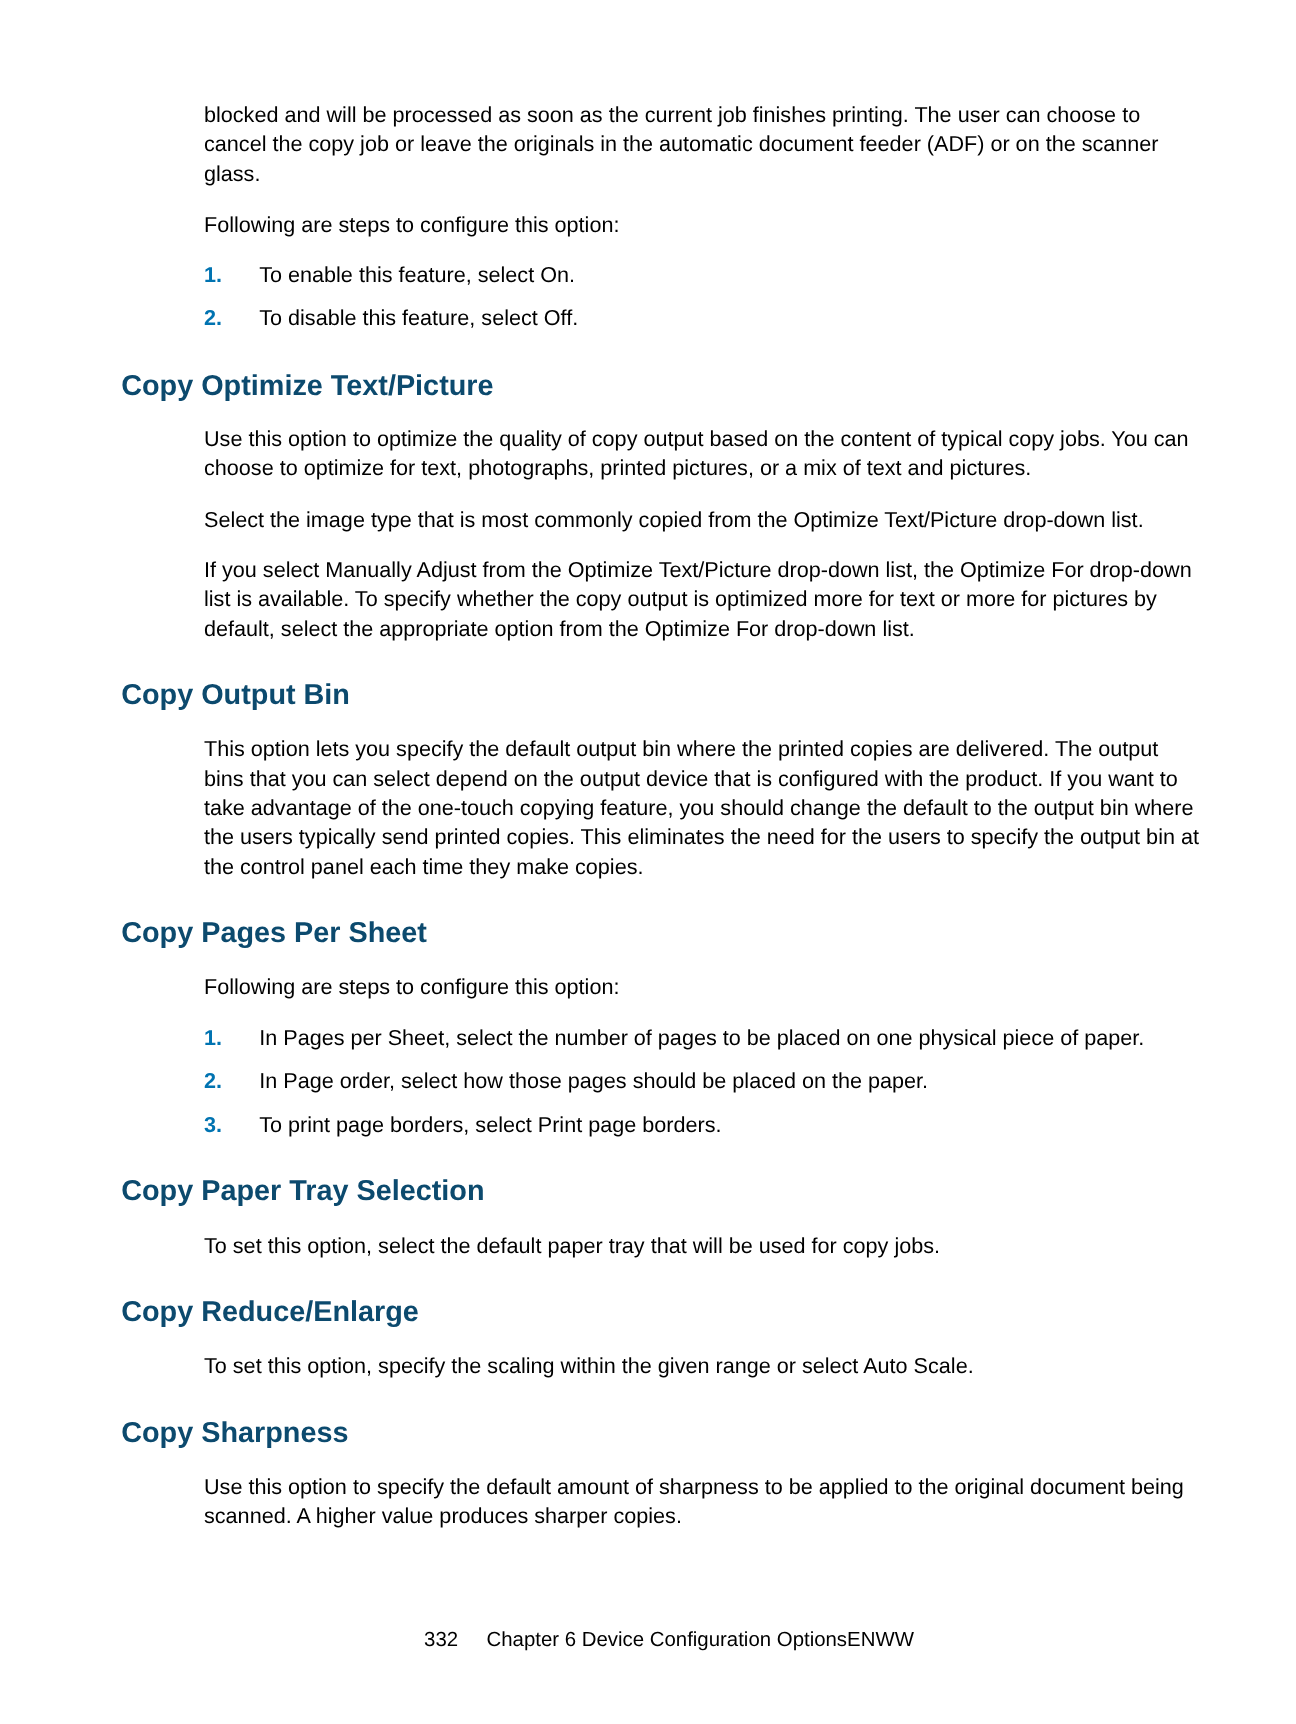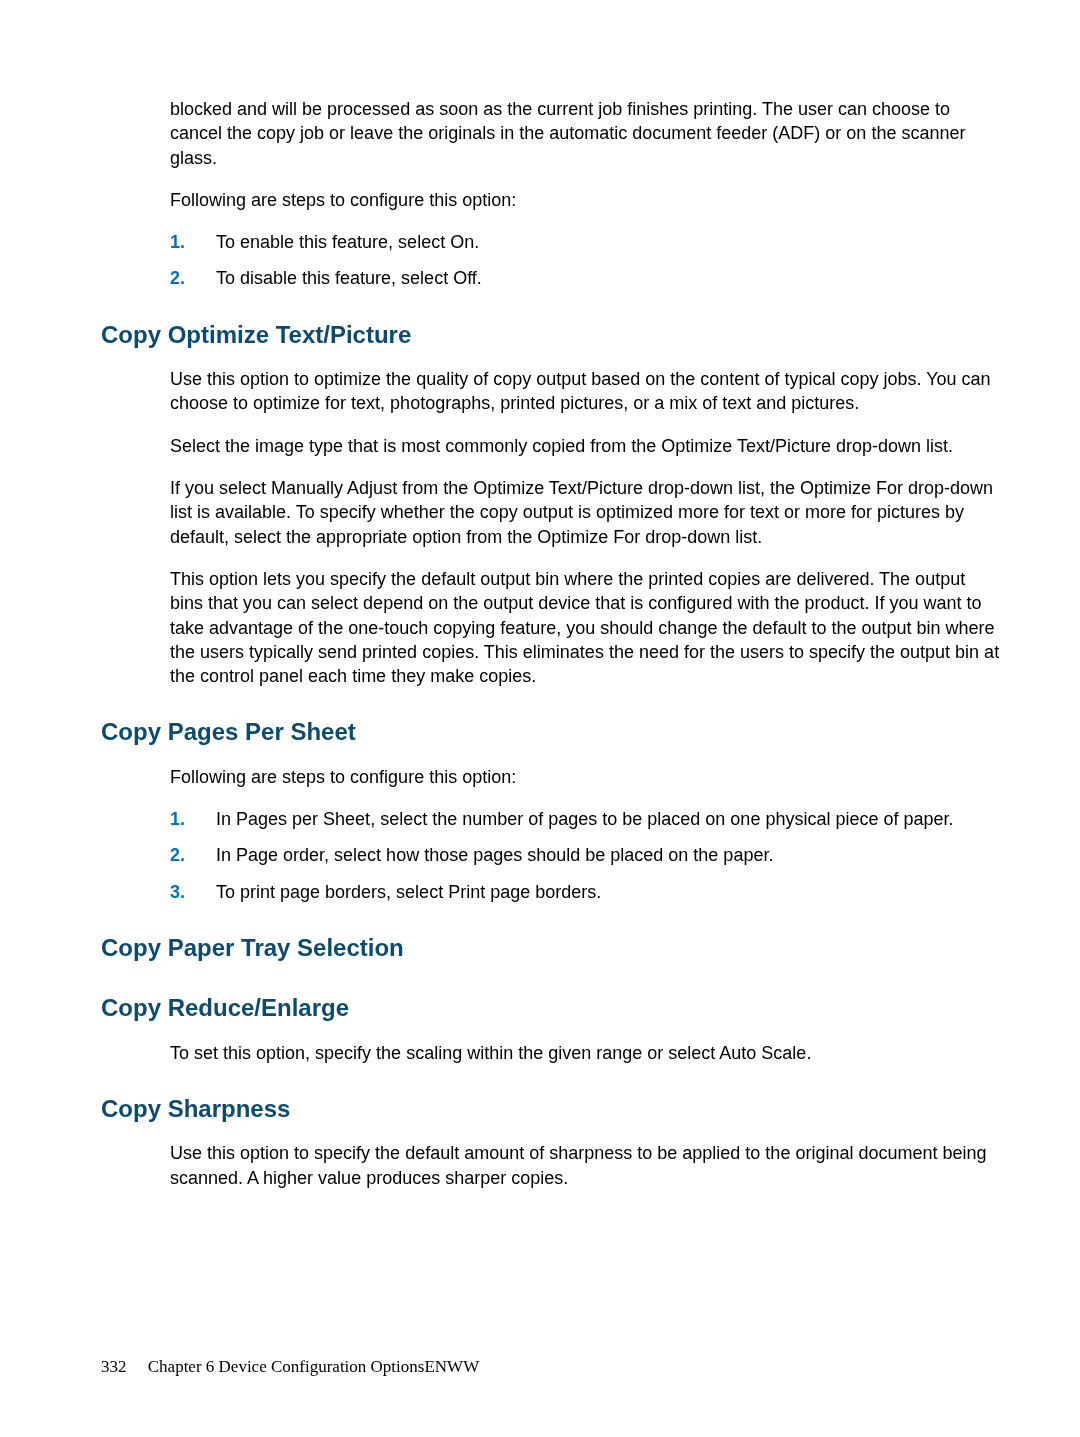--- a/index.html
+++ b/index.html
@@ -18,21 +18,21 @@
     height: 1437px;
     padding: 84px 78px 58px 101px;
     position: relative;
     font-size: 18px;
     line-height: 1.35;
   }
   .body-indent {
     margin-left: 69px;
   }
   p {
-    margin: 13px 0 18px 0;
+    margin: 0 0 18px 0;
   }
   h2.section {
     color: #0c4a6e;
     font-size: 24px;
     font-weight: bold;
     margin: 28px 0 16px 0;
     letter-spacing: 0px;
   }
   ol {
     margin: 0 0 14px 0;
@@ -51,22 +51,21 @@
     color: #0073b1;
     font-weight: bold;
   }
   .footer {
     position: absolute;
     left: 101px;
     right: 66px;
     bottom: 58px;
     font-size: 17px;
     display: flex;
-    justify-content: flex-start;
-    font-family: Liberation Serif, serif;
+    justify-content: center;
   }
   .footer .left { }
   .footer .right { }
   b { font-weight: normal; }
 </style>
 </head>
 <body>
 
 <div class="page">
 
@@ -89,20 +88,21 @@
   <div class="body-indent">
     <p>Use this option to optimize the quality of copy output based on the content of typical copy jobs. You can choose to optimize for text, photographs, printed pictures, or a mix of text and pictures.</p>
     <p>
       <span>Select the image type that is most commonly copied from the </span><b>Optimize Text/Picture</b><span> drop-down list.</span>
     </p>
     <p>
       <span>If you select </span><b>Manually Adjust</b><span> from the </span><b>Optimize Text/Picture</b><span> drop-down list, the </span><b>Optimize For</b><span> drop-down list is available. To specify whether the copy output is optimized more for text or more for pictures by default, select the appropriate option from the </span><b>Optimize For</b><span> drop-down list.</span>
     </p>
   </div>
 
+  <h2 class="section">Copy Output Bin</h2>
   <div class="body-indent">
     <p>This option lets you specify the default output bin where the printed copies are delivered. The output bins that you can select depend on the output device that is configured with the product. If you want to take advantage of the one-touch copying feature, you should change the default to the output bin where the users typically send printed copies. This eliminates the need for the users to specify the output bin at the control panel each time they make copies.</p>
   </div>
 
   <h2 class="section">Copy Pages Per Sheet</h2>
   <div class="body-indent">
     <p>Following are steps to configure this option:</p>
     <ol>
       <li>
         <span class="num">1.</span>
@@ -114,20 +114,21 @@
       </li>
       <li>
         <span class="num">3.</span>
         <span>To print page borders, select </span><b>Print page borders</b><span>.</span>
       </li>
     </ol>
   </div>
 
   <h2 class="section">Copy Paper Tray Selection</h2>
   <div class="body-indent">
+    <p>To set this option, select the default paper tray that will be used for copy jobs.</p>
   </div>
 
   <h2 class="section">Copy Reduce/Enlarge</h2>
   <div class="body-indent">
     <p>
       <span>To set this option, specify the scaling within the given range or select </span><b>Auto Scale</b><span>.</span>
     </p>
   </div>
 
   <h2 class="section">Copy Sharpness</h2>

